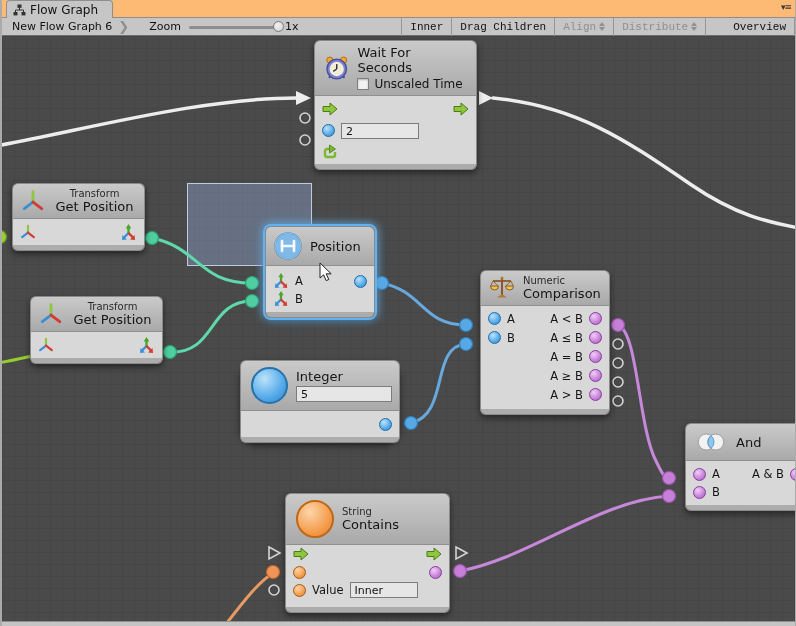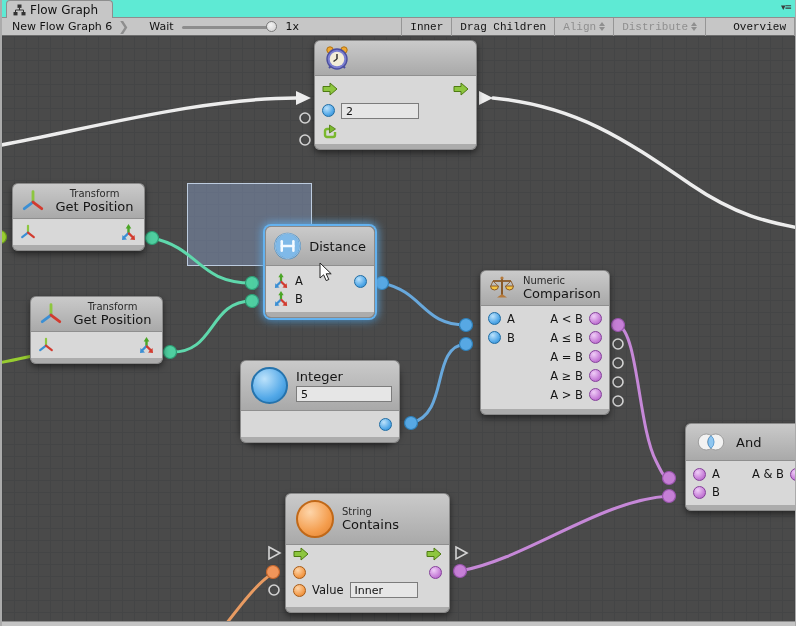--- a/index.html
+++ b/index.html
@@ -1,32 +1,32 @@
 <!DOCTYPE html>
 <html><head>
 <meta charset="utf-8">
 <style>
   * { margin:0; padding:0; box-sizing:border-box; }
   html,body { width:796px; height:626px; overflow:hidden; font-family:"DejaVu Sans",sans-serif; }
   .window { position:relative; width:796px; height:626px; background:#C8C8C8; border-left:2px solid #ABABAB; border-right:1px solid #ABABAB; }
 
   
-  .tabstrip { position:relative; height:18px; background:#5eead4; border-bottom:1px solid #8E8E8E; }
+  .tabstrip { position:relative; height:18px; background:#fdba74; border-bottom:1px solid #8E8E8E; }
   .tab { position:absolute; left:4px; top:0; height:18px; padding:0 14px 0 6px; background:#C6C6C6; border:1px solid #8E8E8E; border-bottom:none; border-radius:4px 4px 0 0; display:flex; align-items:center; gap:4px; font-size:12px; color:#111; }
   .pane-menu { position:absolute; right:4px; top:2px; font-size:9px; color:#3a3a3a; letter-spacing:-1px; }
 
   
   .toolbar { height:18px; background:#C6C6C6; border-bottom:1px solid #6E6E6E; display:flex; align-items:center; font-size:11px; color:#111; }
   .breadcrumb { padding:0 4px 0 10px; height:18px; display:flex; align-items:center; }
   .crumb-sep { color:#8E8E8E; font-size:13px; margin:0 6px 1px 2px; }
   .zoom-label { margin-left:14px; }
   .slider { position:relative; width:92px; height:18px; margin-left:8px; }
   .slider .track { position:absolute; top:8px; left:0; width:100%; height:3px; background:#8D8D8D; border-radius:2px; }
   .slider .knob { position:absolute; top:3px; left:84px; width:11px; height:11px; background:radial-gradient(circle at 40% 35%, #F2F2F2, #CFCFCF); border:1px solid #7A7A7A; border-radius:50%; }
-  .zoom-value { margin-left:12px;text-align:right; }
+  .zoom-value { margin-left:4px;text-align:right; }
   .tb-right { margin-left:auto; display:flex; height:18px; }
   .tb-btn { display:flex; align-items:center; gap:3px; padding:0 8px; border-left:1px solid #969696; height:18px; color:#111;font-family:Liberation Mono, monospace; }
   .tb-btn.disabled { color:#8F8F8F; }
   .updown { display:inline-flex; flex-direction:column; gap:1px; }
   .updown i { display:block; width:0; height:0; border-left:3px solid transparent; border-right:3px solid transparent; }
   .updown .up { border-bottom:4px solid #8F8F8F; }
   .updown .dn { border-top:4px solid #8F8F8F; }
 
   
   .canvas { position:relative; width:100%; height:585px; overflow:hidden; background-color:#4A4A4A;
@@ -80,21 +80,21 @@
       <span>Flow Graph</span>
     </div>
     <div class="pane-menu">▾≡</div>
   </div>
 
   <div class="toolbar">
     <div class="breadcrumb">
       <span>New Flow Graph 6</span>
     </div>
     <span class="crumb-sep">❯</span>
-    <span class="zoom-label">Wait</span>
+    <span class="zoom-label">Zoom</span>
     <div class="slider">
       <div class="track"></div>
       <div class="knob"></div>
     </div>
     <span class="zoom-value">1x</span>
 
     <div class="tb-right">
       <div class="tb-btn">
         <span>Inner</span>
       </div>
@@ -178,20 +178,27 @@
         <svg width="26" height="26" viewBox="0 0 26 26">
           <circle cx="6" cy="5" r="3.2" fill="#F0A830" stroke="#B07010" stroke-width="1"></circle>
           <circle cx="20" cy="5" r="3.2" fill="#F0A830" stroke="#B07010" stroke-width="1"></circle>
           <line x1="5" y1="23" x2="8" y2="20" stroke="#4A4E9E" stroke-width="2"></line>
           <line x1="21" y1="23" x2="18" y2="20" stroke="#4A4E9E" stroke-width="2"></line>
           <circle cx="13" cy="14" r="10" fill="#7B7FD0" stroke="#4A4E9E" stroke-width="1.4"></circle>
           <circle cx="13" cy="14" r="7.3" fill="#F2EDD8"></circle>
           <line x1="13" y1="14" x2="13" y2="9" stroke="#333" stroke-width="1.5"></line>
           <line x1="13" y1="14" x2="9.5" y2="16.5" stroke="#333" stroke-width="1.5"></line>
         </svg>
+        <div>
+          <div class="title">Wait For Seconds</div>
+          <div class="checkrow">
+            <div class="checkbox"></div>
+            <span style="font-size:12px;">Unscaled Time</span>
+          </div>
+        </div>
       </div>
       <div class="node-body">
         <div class="row" style="height:22px;">
           <svg width="16" height="14" viewBox="0 0 16 14">
               <path d="M1,4.5 L8,4.5 L8,1 L15,7 L8,13 L8,9.5 L1,9.5 Z" fill="#8DC63F" stroke="#4E7A12" stroke-width="1"></path>
             </svg>
           <svg class="right" width="16" height="14" viewBox="0 0 16 14">
               <path d="M1,4.5 L8,4.5 L8,1 L15,7 L8,13 L8,9.5 L1,9.5 Z" fill="#8DC63F" stroke="#4E7A12" stroke-width="1"></path>
             </svg>
         </div>
@@ -289,21 +296,21 @@
       <div class="node-header" style="padding:5px 8px;">
         <svg width="28" height="28" viewBox="0 0 28 28">
           <circle cx="14" cy="14" r="13" fill="#7FB9E8" stroke="#3E85BE" stroke-width="1.5"></circle>
           <circle cx="14" cy="14" r="13" fill="none" stroke="rgba(255,255,255,.5)" stroke-width="1"></circle>
           <g stroke="#F4FAFF" stroke-width="2.6" stroke-linecap="round">
             <line x1="8" y1="9" x2="8" y2="19"></line>
             <line x1="20" y1="9" x2="20" y2="19"></line>
             <line x1="8" y1="14" x2="20" y2="14"></line>
           </g>
         </svg>
-        <div class="title">Distance</div>
+        <div class="title">Position</div>
       </div>
       <div class="node-body" style="padding:6px 5px 4px;">
         <div class="row" style="height:18px;">
           <svg width="16" height="16" viewBox="0 0 17 17">
             <g stroke-linecap="round">
               <line x1="8.5" y1="9" x2="8.5" y2="3.5" stroke="#4BA526" stroke-width="2.4"></line>
                 <polygon points="5.7,4.5 8.5,0 11.3,4.5" fill="#4BA526"></polygon>
               <line x1="8" y1="9.5" x2="4.5" y2="13" stroke="#3B8FD4" stroke-width="2.4"></line>
                 <polygon points="2,16 2.5,11 7,15.5" fill="#3B8FD4"></polygon>
               <line x1="9" y1="9.5" x2="12.5" y2="13" stroke="#D23B2F" stroke-width="2.4"></line>

